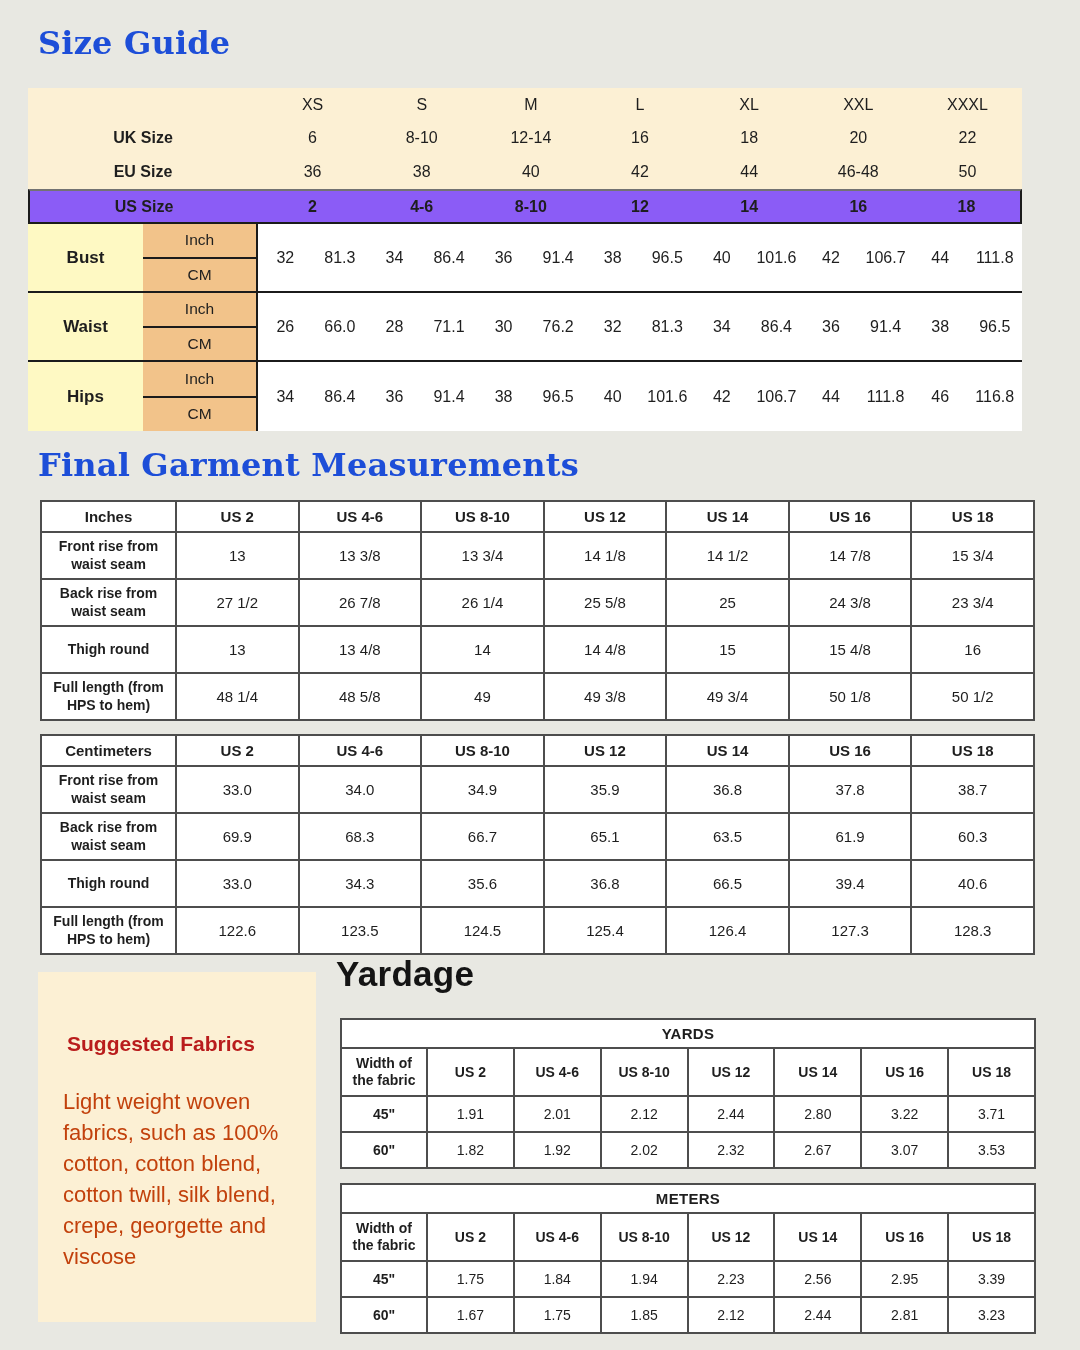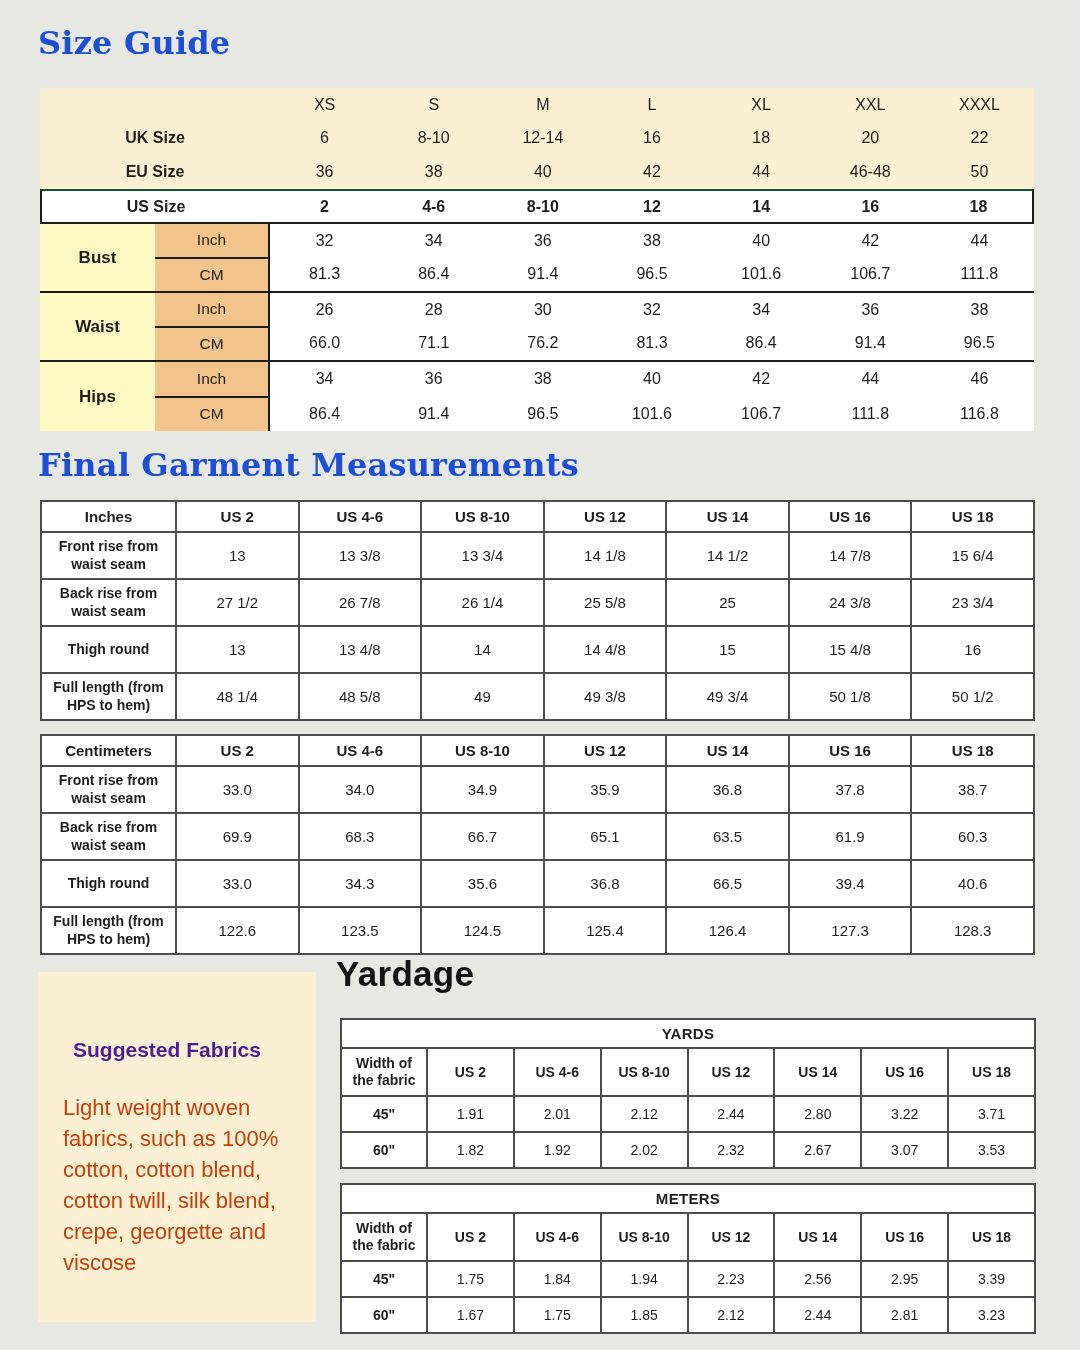--- a/index.html
+++ b/index.html
@@ -22,41 +22,41 @@
   #main-title{left:38px;top:24px;}
   #garment-title{left:38px;top:446px;}
   #yardage-title{
     position:absolute;margin:0;left:336px;top:954px;
     font-family:"Liberation Sans",sans-serif;font-weight:700;
     font-size:35px;color:#141414;letter-spacing:.3px;
   }
 
   
   .size-chart{
-    position:absolute;left:40px;top:88px;width:994px;
+    position:absolute;left:28px;top:88px;width:994px;
     display:grid;
     grid-template-columns:115px 115px repeat(7,1fr);
     grid-template-rows:33px 34px 34px 35px 69px 69px 69px;
     font-size:16px;
   }
   .size-chart>div{display:flex;align-items:center;justify-content:center;}
   .sc-peach{background:#fcf0d4;}
   .sc-span2{grid-column:span 2;}
   .sc-rowlabel{font-weight:700;}
-  .sc-us{background:#ffffff;font-weight:700;border-top:2px solid #14532d;border-bottom:2px solid #1b1b1b;}
+  .sc-us{background:#8b5cf6;font-weight:700;border-top:2px solid #737373;border-bottom:2px solid #1b1b1b;}
   .sc-us-first{border-left:2px solid #1b1b1b;}
   .sc-us-last{border-right:2px solid #1b1b1b;}
   .sc-measure{background:#fef9c3;font-weight:700;font-size:17px;}
   .sc-units{
     background:#f2c38a;border-right:2px solid #1b1b1b;
     flex-direction:column;align-items:stretch !important;
   }
   .sc-units .half{flex:1;display:flex;align-items:center;justify-content:center;font-size:15.5px;}
   .sc-units .half.inch{border-bottom:2px solid #1b1b1b;}
-  .sc-pair{background:#ffffff;flex-direction:column;align-items:stretch !important;}
+  .sc-pair{background:#ffffff;flex-direction:row;align-items:stretch !important;}
   .sc-pair .half{flex:1;display:flex;align-items:center;justify-content:center;}
   .grp-sep{border-bottom:2px solid #1b1b1b;}
 
   
   table{border-collapse:collapse;table-layout:fixed;background:#ffffff;}
   .garment{position:absolute;left:40px;width:995px;}
   #inches-table{top:500px;}
   #cm-table{top:734px;}
   .garment th,.garment td{
     border:2px solid #4d4d4d;text-align:center;vertical-align:middle;padding:0;
@@ -81,21 +81,21 @@
   .yardage .corner{font-size:13.5px;font-weight:700;line-height:1.25;padding:2px 6px;}
   .yardage .data-row{height:36px;}
   .yardage .data-row th{font-size:14px;font-weight:700;}
   .yardage td{font-size:14px;font-weight:400;}
 
   
   .fabrics{
     position:absolute;left:38px;top:972px;width:278px;height:350px;
     background:#fcf0d4;box-sizing:border-box;padding:56px 24px 0 25px;
   }
-  .fabrics h4{margin:10px;font-size:21px;font-weight:700;color:#4c1d95;}
+  .fabrics h4{margin:4px;font-size:21px;font-weight:700;color:#b91c1c;}
   .fabrics p{margin:30px 0 0 0;font-size:22px;line-height:31px;font-weight:400;color:#c2410c;}
 </style>
 </head>
 <body>
 
 <div class="page">
 
   <h1 id="main-title" class="serif-title">Size Guide</h1>
 
   <div class="size-chart">
@@ -264,21 +264,21 @@
       <th>US 18</th>
     </tr>
     <tr class="body-row">
       <th class="row-label">Front rise from waist seam</th>
       <td>13</td>
       <td>13 3/8</td>
       <td>13 3/4</td>
       <td>14 1/8</td>
       <td>14 1/2</td>
       <td>14 7/8</td>
-      <td>15 6/4</td>
+      <td>15 3/4</td>
     </tr>
     <tr class="body-row">
       <th class="row-label">Back rise from waist seam</th>
       <td>27 1/2</td>
       <td>26 7/8</td>
       <td>26 1/4</td>
       <td>25 5/8</td>
       <td>25</td>
       <td>24 3/8</td>
       <td>23 3/4</td>

